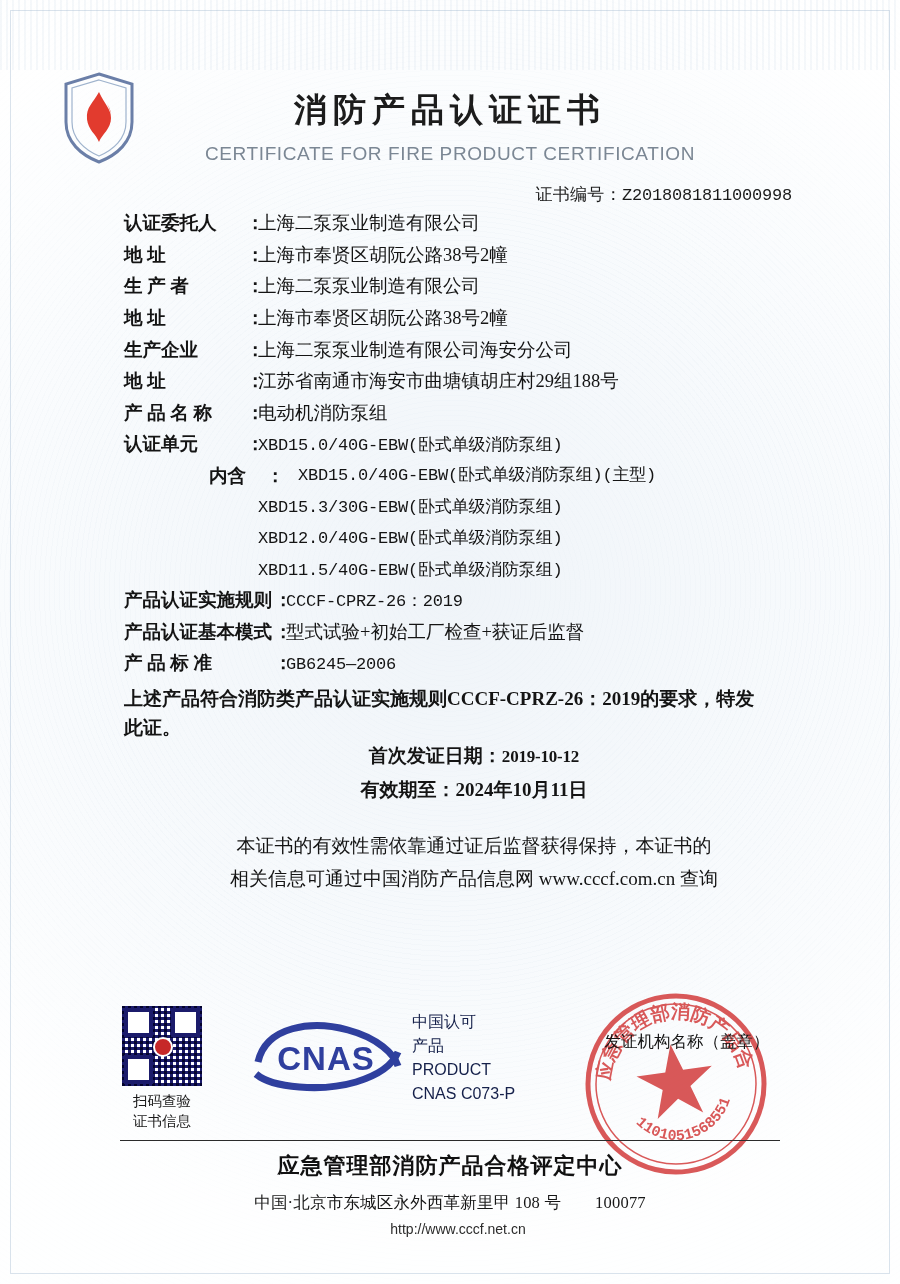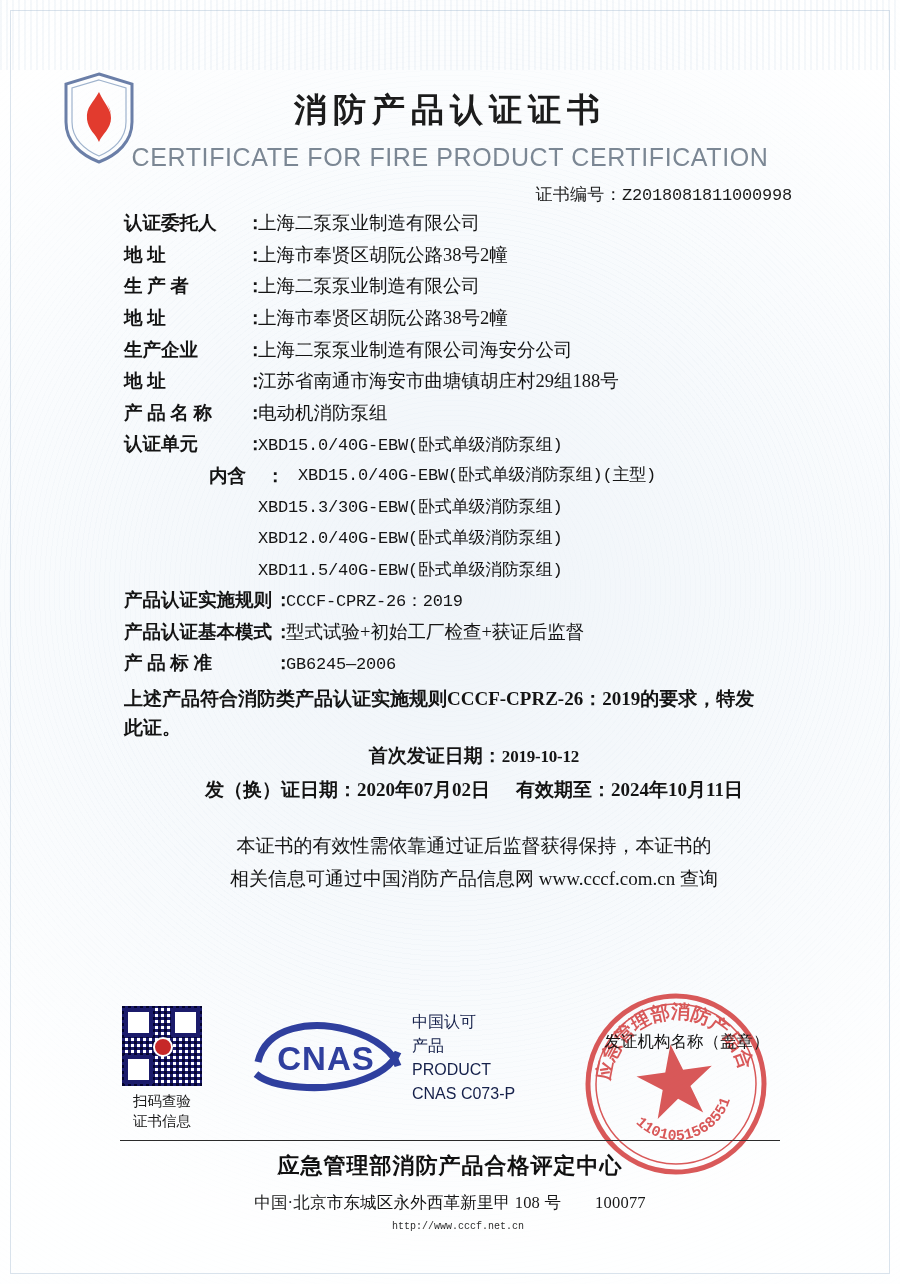--- a/index.html
+++ b/index.html
@@ -31,21 +31,21 @@
     position:absolute; left:62px; top:72px; width:74px; height:92px;
   }
   .titles { position:absolute; left:0; right:0; top:88px; text-align:center; }
   .title-cn {
     font-family:"Liberation Serif", serif;
     font-size:33px; letter-spacing:6px; color:#1c1c1c; font-weight:700;
   }
   .title-en {
     margin-top:10px;
     font-family:"Liberation Sans", sans-serif;
-    font-size:25px; letter-spacing:0.6px; color:#7b8794;
+    font-size:19px; letter-spacing:0.6px; color:#7b8794;
   }
 
   .cert-no {
     position:absolute; right:108px; top:183px;
     font-size:17px; color:#1b1b1b;
     font-family:"Liberation Serif", serif;
     letter-spacing:0.3px;
   }
 
   
@@ -117,21 +117,21 @@
   .seal-label {
     position:absolute; left:592px; top:1031px; width:190px; text-align:center;
     font-size:16.5px; color:#141414;
   }
 
   .footer { position:absolute; left:0; right:0; top:1140px; text-align:center; }
   .footer-line { width:660px; margin:0 auto 10px; border-top:1px solid #2b2b2b; }
   .org { font-size:22px; font-weight:700; letter-spacing:1px; color:#111; }
   .addr { margin-top:11px; font-size:16.5px; color:#161616; letter-spacing:0.2px; }
   .addr .zip { margin-left:34px; font-family:"Liberation Serif", serif; }
-  .web { margin-top:7px; font-size:10px; color:#2b2b2b; font-family:Liberation Mono, monospace;padding-left:16px; }
+  .web { margin-top:7px; font-size:14px; color:#2b2b2b; font-family:Liberation Sans, sans-serif;padding-left:16px; }
 </style>
 </head>
 <body>
 
 <div class="page">
   <div class="guilloche-top"></div>
   <div class="border-frame"></div>
 
   <div class="shield">
     <svg viewBox="0 0 74 92" width="74" height="92">
@@ -234,23 +234,20 @@
     <div class="stmt">
       <span>上述产品符合消防类产品认证实施规则CCCF-CPRZ-26：2019的要求，特发</span>
       <span class="tail">此证。</span>
     </div>
 
     <div class="issue-first">
       <span>首次发证日期：</span><span class="v mono">2019-10-12</span>
     </div>
 
     <div class="issue-row">
-      <div>
-        <span>发（换）证日期：</span><span>2020年07月02日</span>
-      </div>
       <div>
         <span>有效期至：</span><span>2024年10月11日</span>
       </div>
     </div>
 
     <div class="valid-note">
       <div>本证书的有效性需依靠通过证后监督获得保持，本证书的</div>
       <div>
         <span>相关信息可通过中国消防产品信息网 </span><span class="url">www.cccf.com.cn</span><span> 查询</span>
       </div>

